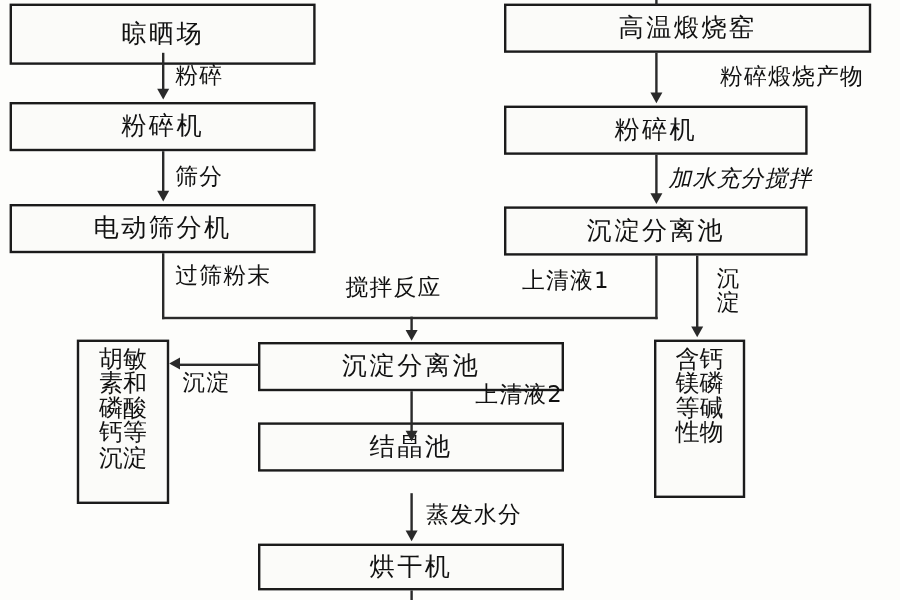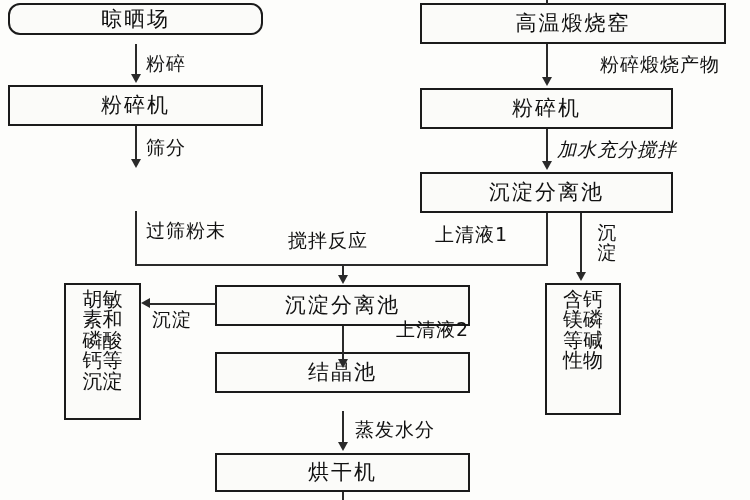--- a/index.html
+++ b/index.html
@@ -95,24 +95,25 @@
     width: 1.2em;
     line-height: 1.05;
     text-align: center;
   }
 </style>
 </head>
 <body>
 
 <div id="canvas">
 
-  <div class="box" style="left:8px;  top:3px;   width:255px; height:32px;border-radius:12px;">晾晒场</div>
+  <div class="box" style="left:8px;  top:3px;   width:255px; height:51px;">晾晒场</div>
 
   <div class="box" style="left:8px;  top:85px;  width:255px; height:41px;">粉碎机</div>
 
+  <div class="box" style="left:8px;  top:170px; width:255px; height:41px;">电动筛分机</div>
 
   <div class="box" style="left:420px; top:3px;   width:306px; height:41px;">高温煅烧窑</div>
 
   <div class="box" style="left:420px; top:88px;  width:253px; height:41px;">粉碎机</div>
 
   <div class="box" style="left:420px; top:172px; width:253px; height:41px;">沉淀分离池</div>
 
   <div class="box" style="left:215px; top:285px; width:255px; height:41px;">沉淀分离池</div>
 
   <div class="box" style="left:215px; top:352px; width:255px; height:41px;">结晶池</div>

